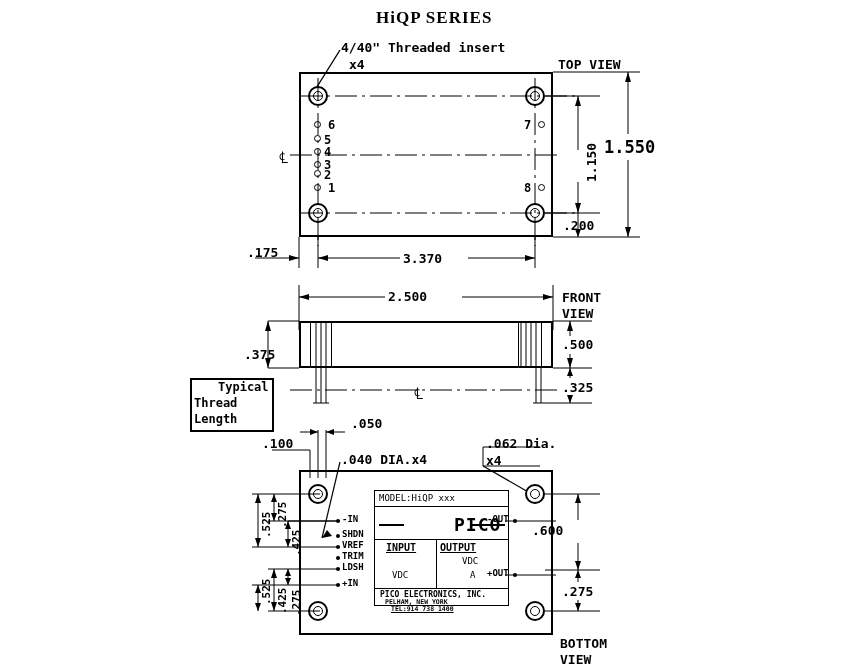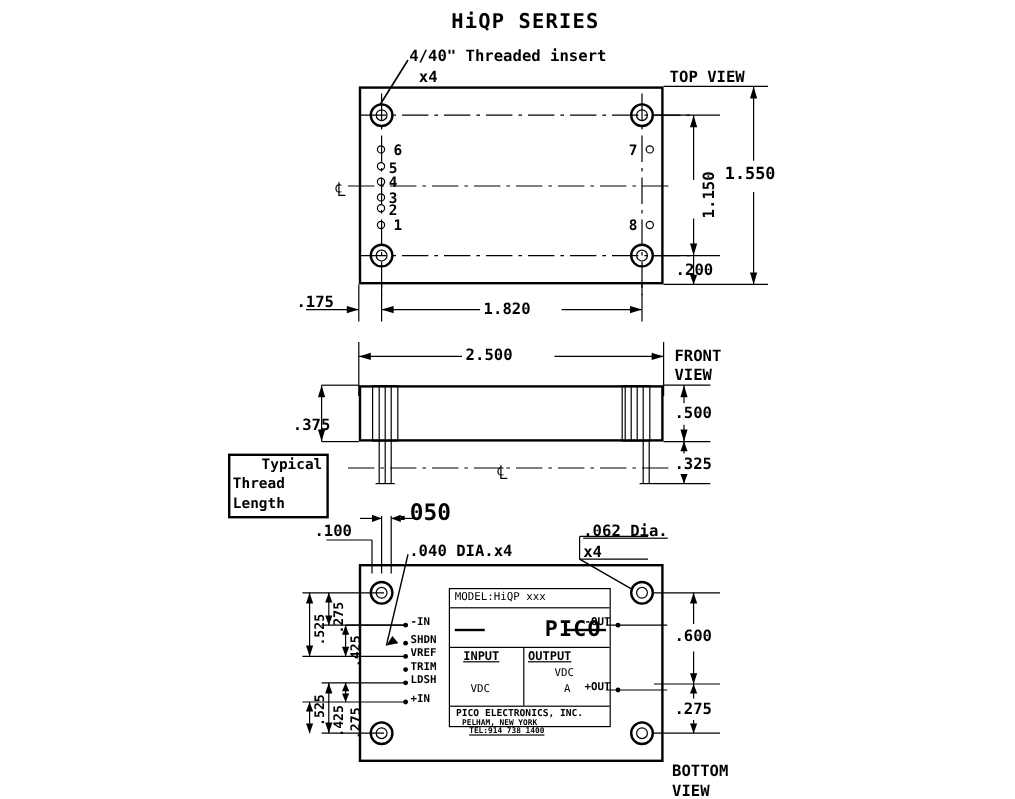--- a/index.html
+++ b/index.html
@@ -22,21 +22,21 @@
   .boxthin{position:absolute;border:1px solid #000;box-sizing:border-box;}
   .circ{position:absolute;border-radius:50%;box-sizing:border-box;}
   .dot{position:absolute;border-radius:50%;background:#000;}
   .title{font-size:17px;letter-spacing:1px;}
   svg{position:absolute;overflow:visible;}
   .rot90{transform:rotate(-90deg);transform-origin:0 0;}
 </style>
 </head>
 <body>
 
-<div class="abs t title bold" style="left:376px;top:8px;">HiQP SERIES</div>
+<div class="abs t title bold" style="left:376px;top:8px;font-family:Liberation Serif, serif;">HiQP SERIES</div>
 
 <div class="abs t bold" style="left:341px;top:40px;font-size:13px;">4/40" Threaded insert</div>
 <div class="abs t bold" style="left:349px;top:57px;font-size:13px;">x4</div>
 
 <svg style="left:0;top:0;width:846px;height:666px;">
   <line x1="340" y1="50" x2="315" y2="90" stroke="#000" stroke-width="1.4"></line>
   <polygon points="315,90 323,87 320,94" fill="#000"></polygon>
 </svg>
 
 <div class="abs t bold" style="left:558px;top:57px;font-size:13px;">TOP VIEW</div>
@@ -92,38 +92,38 @@
   <polygon points="628,237 625,227 631,227" fill="#000"></polygon>
 
   <line x1="578" y1="96" x2="578" y2="150" stroke="#000" stroke-width="1"></line>
   <line x1="578" y1="182" x2="578" y2="213" stroke="#000" stroke-width="1"></line>
   <polygon points="578,96 575,106 581,106" fill="#000"></polygon>
   <polygon points="578,213 575,203 581,203" fill="#000"></polygon>
 
   <line x1="578" y1="213" x2="578" y2="237" stroke="#000" stroke-width="1"></line>
   <polygon points="578,237 575,229 581,229" fill="#000"></polygon>
 </svg>
-<div class="abs t bold" style="left:604px;top:137px;font-size:14px;">1.550</div>
+<div class="abs t bold" style="left:604px;top:137px;font-size:17px;">1.550</div>
 <div class="abs t bold rot90" style="left:584px;top:182px;font-size:13px;">1.150</div>
 <div class="abs t bold" style="left:563px;top:218px;font-size:13px;">.200</div>
 
 <svg style="left:0;top:0;width:846px;height:666px;">
   <line x1="299" y1="237" x2="299" y2="268" stroke="#000" stroke-width="1"></line>
   <line x1="318" y1="237" x2="318" y2="268" stroke="#000" stroke-width="1"></line>
   <line x1="535" y1="237" x2="535" y2="268" stroke="#000" stroke-width="1"></line>
 
   <line x1="318" y1="258" x2="400" y2="258" stroke="#000" stroke-width="1"></line>
   <line x1="468" y1="258" x2="535" y2="258" stroke="#000" stroke-width="1"></line>
   <polygon points="318,258 328,255 328,261" fill="#000"></polygon>
   <polygon points="535,258 525,255 525,261" fill="#000"></polygon>
 
   <line x1="255" y1="258" x2="299" y2="258" stroke="#000" stroke-width="1"></line>
   <polygon points="299,258 289,255 289,261" fill="#000"></polygon>
 </svg>
-<div class="abs t bold" style="left:403px;top:251px;font-size:13px;">1.820</div>
+<div class="abs t bold" style="left:403px;top:251px;font-size:13px;">3.370</div>
 <div class="abs t bold" style="left:247px;top:245px;font-size:13px;">.175</div>
 
 <div class="abs t bold" style="left:562px;top:290px;font-size:13px;">FRONT</div>
 <div class="abs t bold" style="left:562px;top:306px;font-size:13px;">VIEW</div>
 
 <svg style="left:0;top:0;width:846px;height:666px;">
   <line x1="299" y1="285" x2="299" y2="330" stroke="#000" stroke-width="1"></line>
   <line x1="553" y1="285" x2="553" y2="330" stroke="#000" stroke-width="1"></line>
   <line x1="299" y1="297" x2="385" y2="297" stroke="#000" stroke-width="1"></line>
   <line x1="462" y1="297" x2="553" y2="297" stroke="#000" stroke-width="1"></line>
@@ -182,24 +182,24 @@
   <line x1="268" y1="321" x2="290" y2="321" stroke="#000" stroke-width="1"></line>
   <line x1="268" y1="368" x2="290" y2="368" stroke="#000" stroke-width="1"></line>
 </svg>
 <div class="abs t bold" style="left:244px;top:347px;font-size:13px;">.375</div>
 
 <div class="box" style="left:190px;top:378px;width:84px;height:54px;"></div>
 <div class="abs t bold" style="left:194px;top:380px;font-size:12px;margin-left:24px;">Typical</div>
 <div class="abs t bold" style="left:194px;top:396px;font-size:12px;">Thread</div>
 <div class="abs t bold" style="left:194px;top:412px;font-size:12px;">Length</div>
 
-<div class="abs t bold" style="left:330px;top:416px;font-size:19px;">.050</div>
+<div class="abs t bold" style="left:351px;top:416px;font-size:13px;">.050</div>
 <div class="abs t bold" style="left:262px;top:436px;font-size:13px;">.100</div>
 <div class="abs t bold" style="left:341px;top:452px;font-size:13px;">.040 DIA.x4</div>
-<div class="abs t bold" style="left:486px;top:436px;font-size:13px;text-decoration:underline;">.062 Dia.</div>
+<div class="abs t bold" style="left:486px;top:436px;font-size:13px;">.062 Dia.</div>
 <div class="abs t bold" style="left:486px;top:453px;font-size:13px;">x4</div>
 
 <svg style="left:0;top:0;width:846px;height:666px;">
 
   <line x1="318" y1="430" x2="318" y2="478" stroke="#000" stroke-width="1"></line>
   <line x1="326" y1="430" x2="326" y2="478" stroke="#000" stroke-width="1"></line>
   <line x1="300" y1="432" x2="318" y2="432" stroke="#000" stroke-width="1"></line>
   <polygon points="318,432 310,429 310,435" fill="#000"></polygon>
   <line x1="326" y1="432" x2="345" y2="432" stroke="#000" stroke-width="1"></line>
   <polygon points="326,432 334,429 334,435" fill="#000"></polygon>
@@ -314,17 +314,17 @@
   <polygon points="578,494 575,503 581,503" fill="#000"></polygon>
   <polygon points="578,570 575,561 581,561" fill="#000"></polygon>
   <line x1="578" y1="570" x2="578" y2="582" stroke="#000" stroke-width="1"></line>
   <line x1="578" y1="600" x2="578" y2="611" stroke="#000" stroke-width="1"></line>
   <polygon points="578,570 575,578 581,578" fill="#000"></polygon>
   <polygon points="578,611 575,603 581,603" fill="#000"></polygon>
 
   <line x1="505" y1="521" x2="556" y2="521" stroke="#000" stroke-width="1"></line>
   <line x1="505" y1="575" x2="556" y2="575" stroke="#000" stroke-width="1"></line>
 </svg>
-<div class="abs t bold" style="left:562px;top:523px;font-size:13px;">.600</div>
+<div class="abs t bold" style="left:532px;top:523px;font-size:13px;">.600</div>
 <div class="abs t bold" style="left:562px;top:584px;font-size:13px;">.275</div>
 
 <div class="abs t bold" style="left:560px;top:636px;font-size:13px;">BOTTOM</div>
 <div class="abs t bold" style="left:560px;top:652px;font-size:13px;">VIEW</div>
 
 </body></html>

